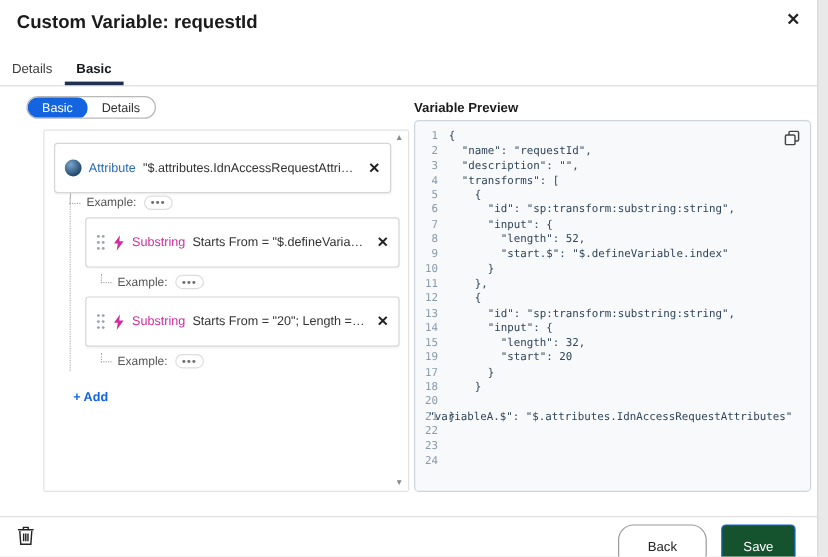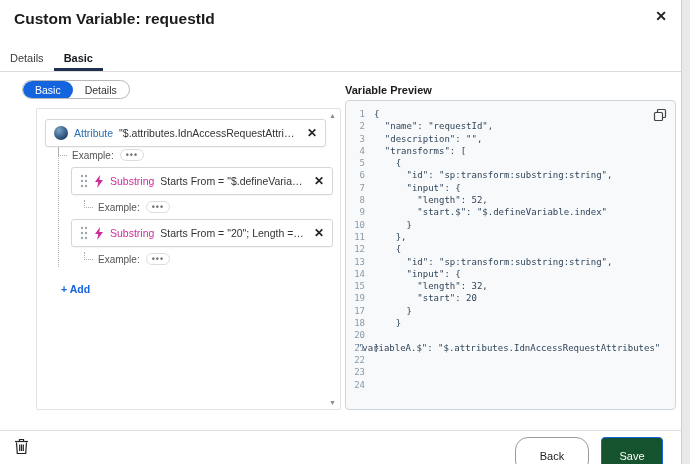--- a/index.html
+++ b/index.html
@@ -16,21 +16,21 @@
 
   .mode-toggle { position:absolute; left:22px; top:80px; display:inline-flex; border:1px solid #b9b9b9; border-radius:14px; background:#fff; overflow:hidden; height:19px; align-items:center; }
   .mode-seg { font-size:10.5px; padding:2px 12px; color:#333; cursor:pointer; line-height:14px; }
   .mode-seg.active { background:#1464e0; color:#fff; font-weight:normal; border-radius:14px; }
 
   
   .tree-panel { position:absolute; left:36px; top:108px; width:305px; height:302px; border:1px solid #e2e2e2; border-radius:2px; background:#fff; padding:10px 8px; overflow:hidden; }
   .scroll-up { position:absolute; top:3px; right:4px; font-size:7px; color:#8a8a8a; cursor:pointer; }
   .scroll-down { position:absolute; bottom:3px; right:4px; font-size:7px; color:#8a8a8a; cursor:pointer; }
 
-  .node-box { display:flex; align-items:center; gap:6px; height:28px; border:1px solid #d6d6d6; border-radius:3px; background:#fff; padding:0 8px; box-shadow:0 1px 1px rgba(0,0,0,0.04); }
+  .node-box { display:flex; align-items:center; gap:6px; height:42px; border:1px solid #d6d6d6; border-radius:3px; background:#fff; padding:0 8px; box-shadow:0 1px 1px rgba(0,0,0,0.04); }
   .attr-box { width:281px; }
   .sub-box { width:262px; margin-left:12px; margin-top:4px; margin-bottom:4px; }
   .node-type { font-size:10.5px; white-space:nowrap; }
   .attr-label { color:#2a6db2; }
   .sub-label { color:#cf2d9e; }
   .node-value { flex:1; font-size:10.5px; color:#333; overflow:hidden; text-overflow:ellipsis; white-space:nowrap; }
   .node-close { font-size:12px; font-weight:bold; color:#222; cursor:pointer; margin-left:4px; }
 
   .attr-icon { width:14px; height:14px; border-radius:50%; background:radial-gradient(circle at 35% 30%, #7aa6cc, #24496e 70%); flex:none; }
   .drag-handle { flex:none; line-height:0; cursor:grab; }

